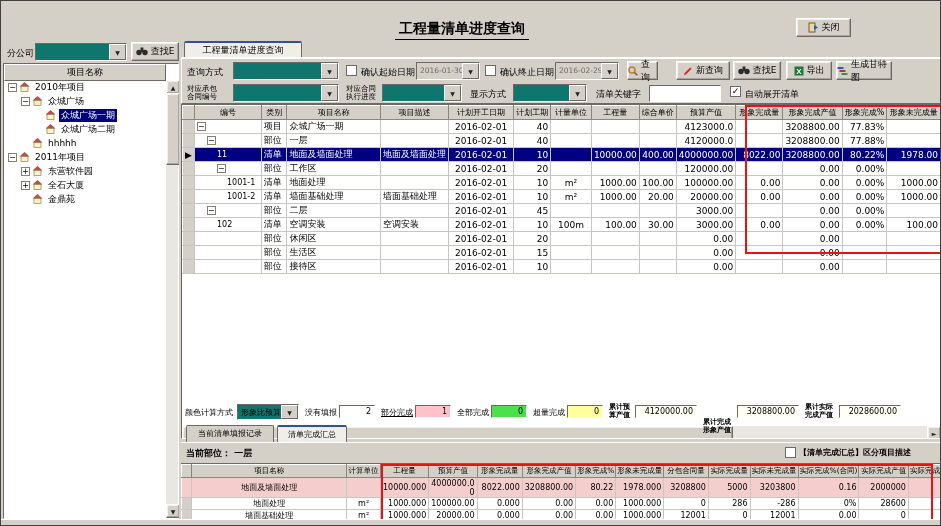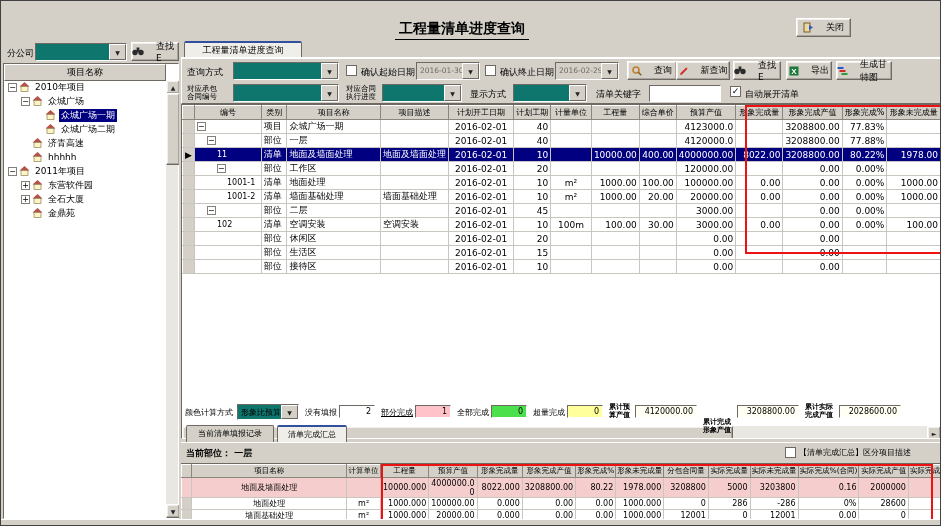--- a/index.html
+++ b/index.html
@@ -13,21 +13,21 @@
   .headerband{position:absolute;left:0;top:14px;width:941px;height:26px;}
   .page-title{position:absolute;left:461px;top:5px;transform:translateX(-50%);font-size:14px;font-weight:bold;color:#000;border-bottom:1px solid #000;padding:0 4px 1px;white-space:nowrap;}
   .close-btn{position:absolute;left:795px;top:3px;width:55px;height:19px;font-size:9px;display:flex;align-items:center;justify-content:center;gap:3px;cursor:default;}
   
   .left-panel{position:absolute;left:2px;top:40px;width:176px;height:482px;}
   .small-label{font-size:9px;color:#000;}
   .combo{position:absolute;height:18px;background:#0f766e;border:1px solid;border-color:#6e6a63 #fff #fff #6e6a63;box-sizing:border-box;font-size:7.5px;}
   .combo .ctext{position:absolute;left:3px;top:3px;right:17px;overflow:hidden;white-space:nowrap;}
   .combo .carrow{position:absolute;right:0;top:0;bottom:0;width:15px;background:#d4d0c8;border:1px solid;border-color:#fff #6e6a63 #6e6a63 #fff;font-size:6px;display:flex;align-items:center;justify-content:center;color:#222;}
   .combo.disabled{background:#d4d0c8;color:#6e6a63;}
-  .btn{font-size:9px;color:#000;display:flex;align-items:center;justify-content:center;gap:12px;cursor:default;box-sizing:border-box;}
+  .btn{font-size:9px;color:#000;display:flex;align-items:center;justify-content:center;gap:3px;cursor:default;box-sizing:border-box;}
   .tree-box{position:absolute;left:0;top:22px;width:176px;height:456px;background:#fff;border:1px solid;border-color:#6e6a63 #fff #fff #6e6a63;box-sizing:border-box;}
   .tree-header{height:15px;background:#d4d0c8;border:1px solid;border-color:#fff #6e6a63 #6e6a63 #fff;font-size:9px;text-align:center;line-height:14px;margin-right:12px;}
   .tree-items{position:absolute;left:0;top:16px;right:12px;bottom:0;overflow:hidden;}
   .tree-item{height:14px;display:flex;align-items:center;font-size:9px;white-space:nowrap;}
   .tree-item .lbl{padding:0 2px;}
   .tree-item.selected .lbl{background:#000080;color:#fff;}
   .expbox{width:9px;height:9px;border:1px solid #848078;background:#fff;font-size:8px;line-height:7px;text-align:center;color:#000;box-sizing:border-box;flex:0 0 9px;margin-right:2px;}
   .expspace{width:11px;flex:0 0 11px;}
   .house{margin-right:3px;flex:0 0 11px;}
   .vscroll{position:absolute;right:0;top:16px;bottom:0;width:12px;background:#e9e7e2;}
@@ -63,21 +63,21 @@
   .leg-lbl{position:absolute;top:6px;font-size:8px;white-space:nowrap;}
   .leg-box{position:absolute;top:4px;height:13px;border:1px solid;border-color:#6e6a63 #fff #fff #6e6a63;box-sizing:border-box;font-size:8px;text-align:right;padding:1px 3px 0 0;}
   .leg-lbl-2l{position:absolute;top:2px;font-size:7px;line-height:8px;font-weight:bold;}
   
   .btab{position:absolute;top:384px;height:17px;font-size:8px;text-align:center;line-height:15px;box-sizing:border-box;border:1px solid #6e6a63;border-bottom:none;border-radius:2px 2px 0 0;}
   .btab.inactive{background:#d4d0c8;}
   .btab.active{background:#f0eee9;border-top:2px solid #31519e;}
   .btabline{position:absolute;left:0;top:401px;width:761px;height:1px;background:#fff;}
   .partrow{position:absolute;left:0;top:402px;width:761px;height:20px;}
   .part-lbl{position:absolute;left:5px;top:4px;font-size:9px;font-weight:bold;}
-  .sum-cb-lbl{position:absolute;left:618px;top:4px;font-size:8px;white-space:nowrap;}
+  .sum-cb-lbl{position:absolute;left:618px;top:4px;font-size:8px;white-space:nowrap;font-weight:bold;}
   
   .bgrid-box{position:absolute;left:0;top:422px;width:761px;height:58px;background:#fff;border-top:1px solid #6e6a63;box-sizing:border-box;overflow:hidden;}
   table.bgrid{border-collapse:collapse;table-layout:fixed;}
   table.bgrid th{background:#d4d0c8;border:1px solid;border-color:#fff #8a867e #8a867e #fff;font-size:7.5px;height:13px;text-align:center;padding:0 1px;overflow:hidden;white-space:nowrap;font-weight:normal;box-sizing:border-box;}
   table.bgrid td{border-right:1px solid #c9c6c0;border-bottom:1px solid #c9c6c0;font-size:8px;height:11px;padding:0 2px;overflow:hidden;white-space:nowrap;box-sizing:border-box;}
   table.bgrid tr.pink td{background:#f6cdcd;}
   table.bgrid td.selcell{background:#d4d0c8;}
   table.bgrid td.wrapcell{white-space:normal;word-break:break-all;line-height:9px;}
   
   .redbox{position:absolute;border:2px solid #ee1111;pointer-events:none;}
@@ -155,29 +155,20 @@
             </svg>
             <span class="lbl">众城广场二期</span>
           </div>
           <div class="tree-item">
             <span style="flex:0 0 17px"></span>
             <span class="expspace"></span>
             <svg class="house icon-svg" width="11" height="10" viewBox="0 0 11 10">
               <polygon points="5.5,0 10.5,4.5 0.5,4.5" fill="#b5524a"></polygon>
               <rect x="2" y="4.5" width="7" height="5" fill="#fdf3c4" stroke="#7a6a3a" stroke-width="0.6"></rect>
             </svg>
-            <span class="lbl">济青高速</span>
-          </div>
-          <div class="tree-item">
-            <span style="flex:0 0 17px"></span>
-            <span class="expspace"></span>
-            <svg class="house icon-svg" width="11" height="10" viewBox="0 0 11 10">
-              <polygon points="5.5,0 10.5,4.5 0.5,4.5" fill="#b5524a"></polygon>
-              <rect x="2" y="4.5" width="7" height="5" fill="#fdf3c4" stroke="#7a6a3a" stroke-width="0.6"></rect>
-            </svg>
             <span class="lbl">hhhhh</span>
           </div>
           <div class="tree-item">
             <span style="flex:0 0 4px"></span>
             <span class="expbox">−</span>
             <svg class="house icon-svg" width="11" height="10" viewBox="0 0 11 10">
               <polygon points="5.5,0 10.5,4.5 0.5,4.5" fill="#b5524a"></polygon>
               <rect x="2" y="4.5" width="7" height="5" fill="#fdf3c4" stroke="#7a6a3a" stroke-width="0.6"></rect>
             </svg>
             <span class="lbl">2011年项目</span>
@@ -236,21 +227,21 @@
       <div class="combo disabled" style="left:234px;top:3px;width:64px;">
         <span class="ctext">2016-01-30</span>
           <span class="carrow">▼</span>
       </div>
       <span class="cb" style="left:303px;top:6px;"></span>
       <span class="tb-lbl" style="left:318px;top:7px;">确认终止日期</span>
       <div class="combo disabled" style="left:373px;top:3px;width:64px;">
         <span class="ctext">2016-02-29</span>
           <span class="carrow">▼</span>
       </div>
-      <div class="tbtn btn raised" style="left:445px;top:2px;width:50px;">
+      <div class="tbtn btn raised" style="left:445px;top:2px;width:31px;">
         <svg class="icon-svg" width="10" height="10" viewBox="0 0 10 10">
             <circle cx="4" cy="4" r="3" fill="none" stroke="#c08030" stroke-width="1.6"></circle>
             <line x1="6.2" y1="6.2" x2="9.3" y2="9.3" stroke="#806020" stroke-width="1.6"></line>
           </svg>
         <span>查询</span>
       </div>
       <div class="tbtn btn raised" style="left:494px;top:2px;width:54px;">
         <svg class="icon-svg" width="10" height="10" viewBox="0 0 10 10">
             <polygon points="1,9 3,8.4 8.6,2.8 7.2,1.4 1.6,7" fill="#d42a2a"></polygon>
             <polygon points="7.8,0.8 9.2,2.2 8.6,2.8 7.2,1.4" fill="#f0b060"></polygon>

